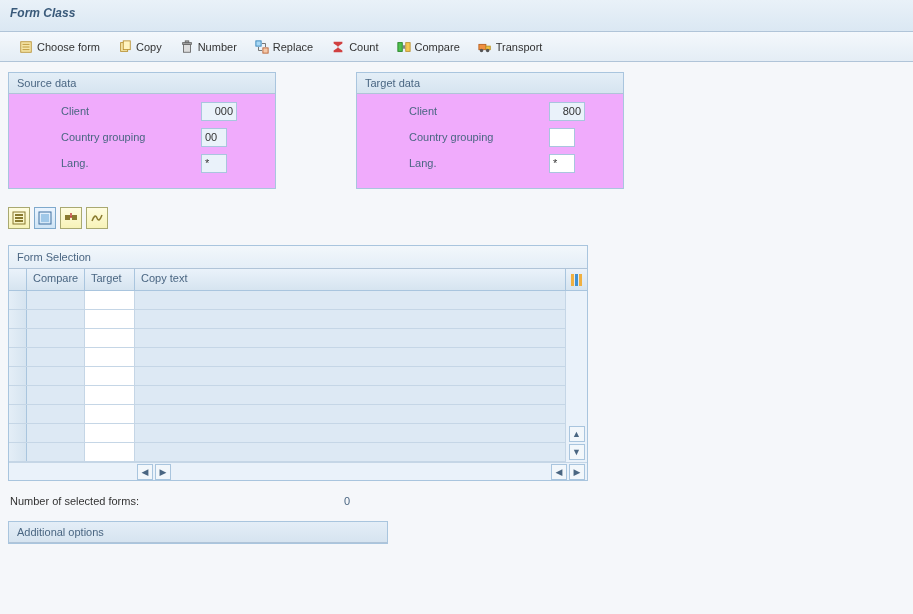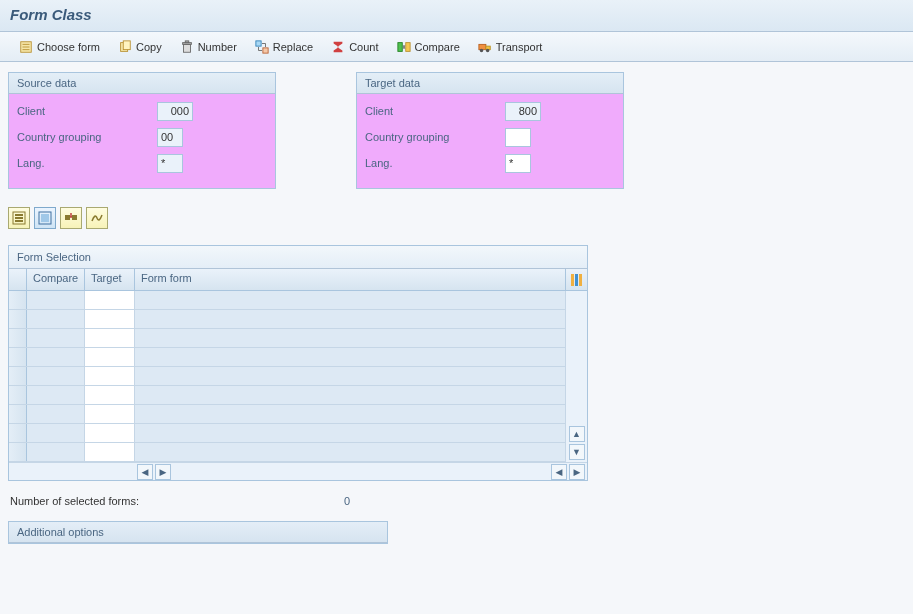--- a/index.html
+++ b/index.html
@@ -4,21 +4,21 @@
   <style>
     * { box-sizing: border-box; margin: 0; padding: 0; font-family: Arial, sans-serif; font-size: 11px; }
     body { background: #f5f7fa; width: 913px; height: 614px; overflow: hidden; }
 
     .title-bar {
       background: linear-gradient(to bottom, #e9f1f8 0%, #dbe8f3 100%);
       border-bottom: 1px solid #b0c4d8;
       padding: 6px 10px;
       height: 32px;
     }
-    .title-bar h1 { font-size: 15px; font-style: italic; font-weight: bold; color: #3a5a7a; }
+    .title-bar h1 { font-size: 12px; font-style: italic; font-weight: bold; color: #3a5a7a; }
 
     .toolbar {
       background: linear-gradient(to bottom, #f4f8fc 0%, #e4edf5 100%);
       border-bottom: 1px solid #b0c4d8;
       height: 30px;
       padding: 4px 12px;
       display: flex;
       align-items: center;
       gap: 4px;
     }
@@ -42,21 +42,21 @@
       border: 1px solid #a9c5de;
       background: #f0abfc;
       width: 268px;
     }
     .panel-title {
       background: linear-gradient(to bottom, #e4eef7 0%, #d6e4f0 100%);
       border-bottom: 1px solid #b0c4d8;
       padding: 4px 8px;
       color: #4a6682;
     }
-    .panel-body { padding: 6px 8px 10px 8px; }
+    .panel-body { padding: 6px 8px 10px 8px; margin-left: 44px; }
     .field-row { display: flex; align-items: center; margin-bottom: 4px; height: 22px; }
     .field-label { width: 140px; color: #4a6682; }
     .field-input {
       width: 36px;
       height: 19px;
       border: 1px solid #a9c5de;
       background: #eaf2fa;
       text-align: right;
       padding: 1px 3px;
       color: #333;
@@ -280,21 +280,21 @@
         </svg>
     </div>
   </div>
 
   <div class="form-selection">
     <div class="form-sel-title">Form Selection</div>
     <div class="grid-header">
       <div class="grid-rowhead"></div>
       <div class="col-source">Compare</div>
       <div class="col-target">Target</div>
-      <div class="col-formtext">Form form</div>
+      <div class="col-formtext">Copy text</div>
       <div class="col-config">
         <svg width="14" height="14" viewBox="0 0 14 14">
             <rect x="1" y="1" width="3" height="12" fill="#f0b040"></rect>
             <rect x="5" y="1" width="3" height="12" fill="#4090d0"></rect>
             <rect x="9" y="1" width="3" height="12" fill="#f0b040"></rect>
           </svg>
       </div>
     </div>
     <div class="grid-body">
       <div class="grid-rows">

